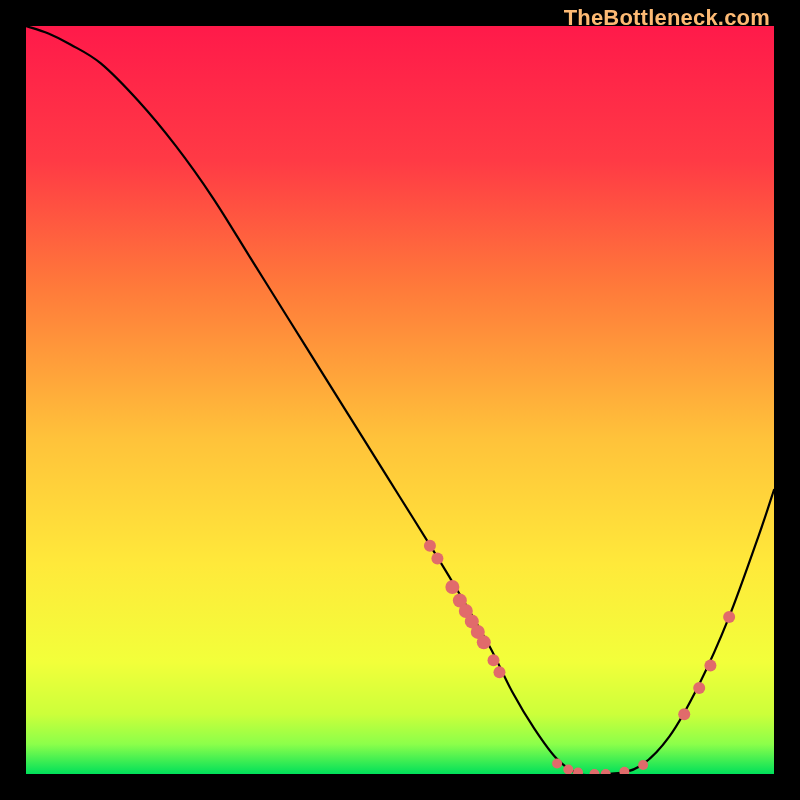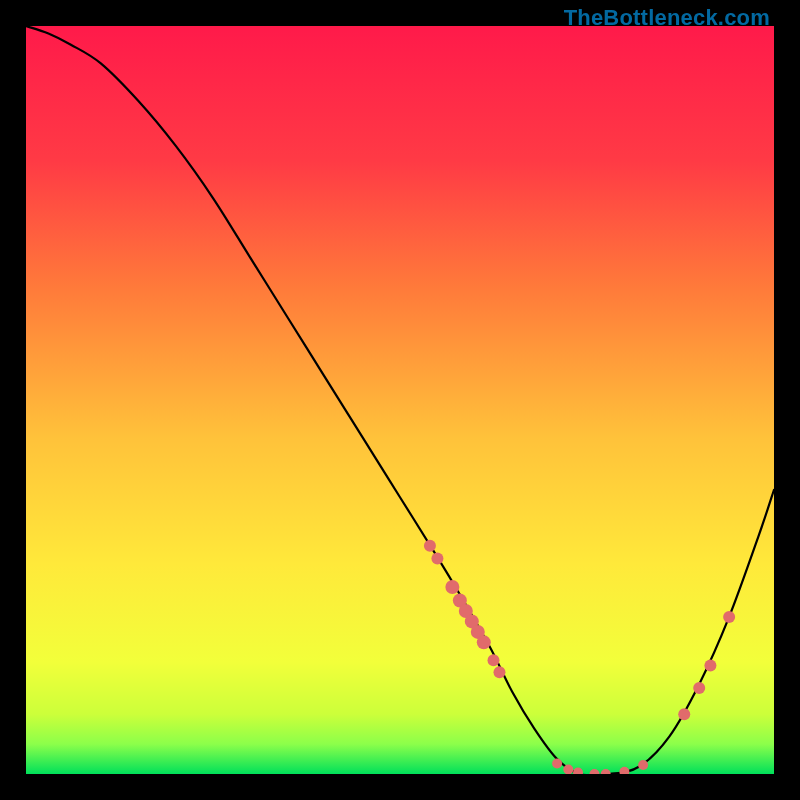--- a/index.html
+++ b/index.html
@@ -18,21 +18,21 @@
     width: 748px;
     height: 748px;
     background: #000;
   }
   .watermark {
     position: absolute;
     top: 5px;
     right: 30px;
     font-size: 22px;
     font-weight: 600;
-    color: #0369a1;
+    color: #fdba74;
     letter-spacing: 0.2px;
   }
   svg {
     display: block;
   }
 </style>
 </head>
 <body>
 
 <div class="frame">

